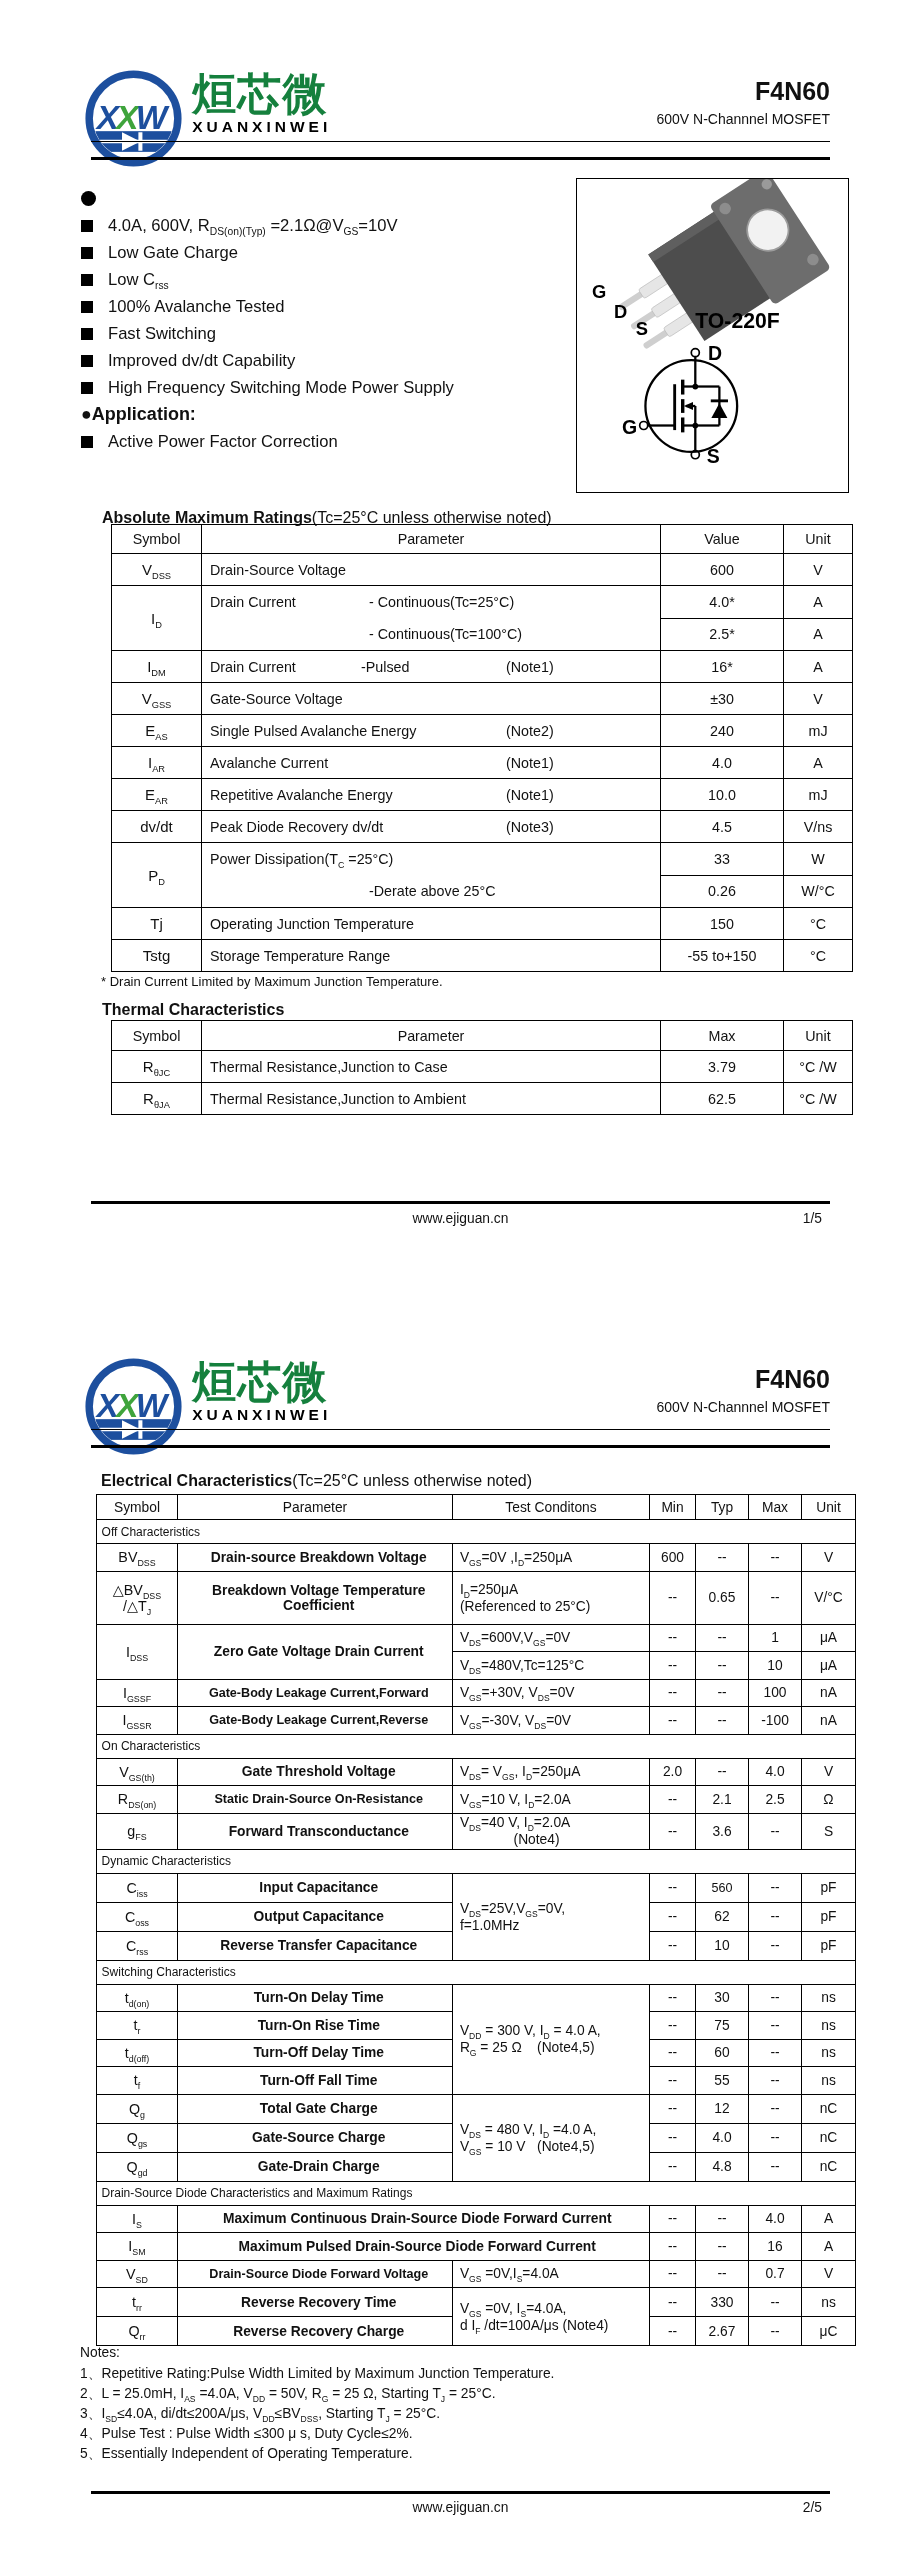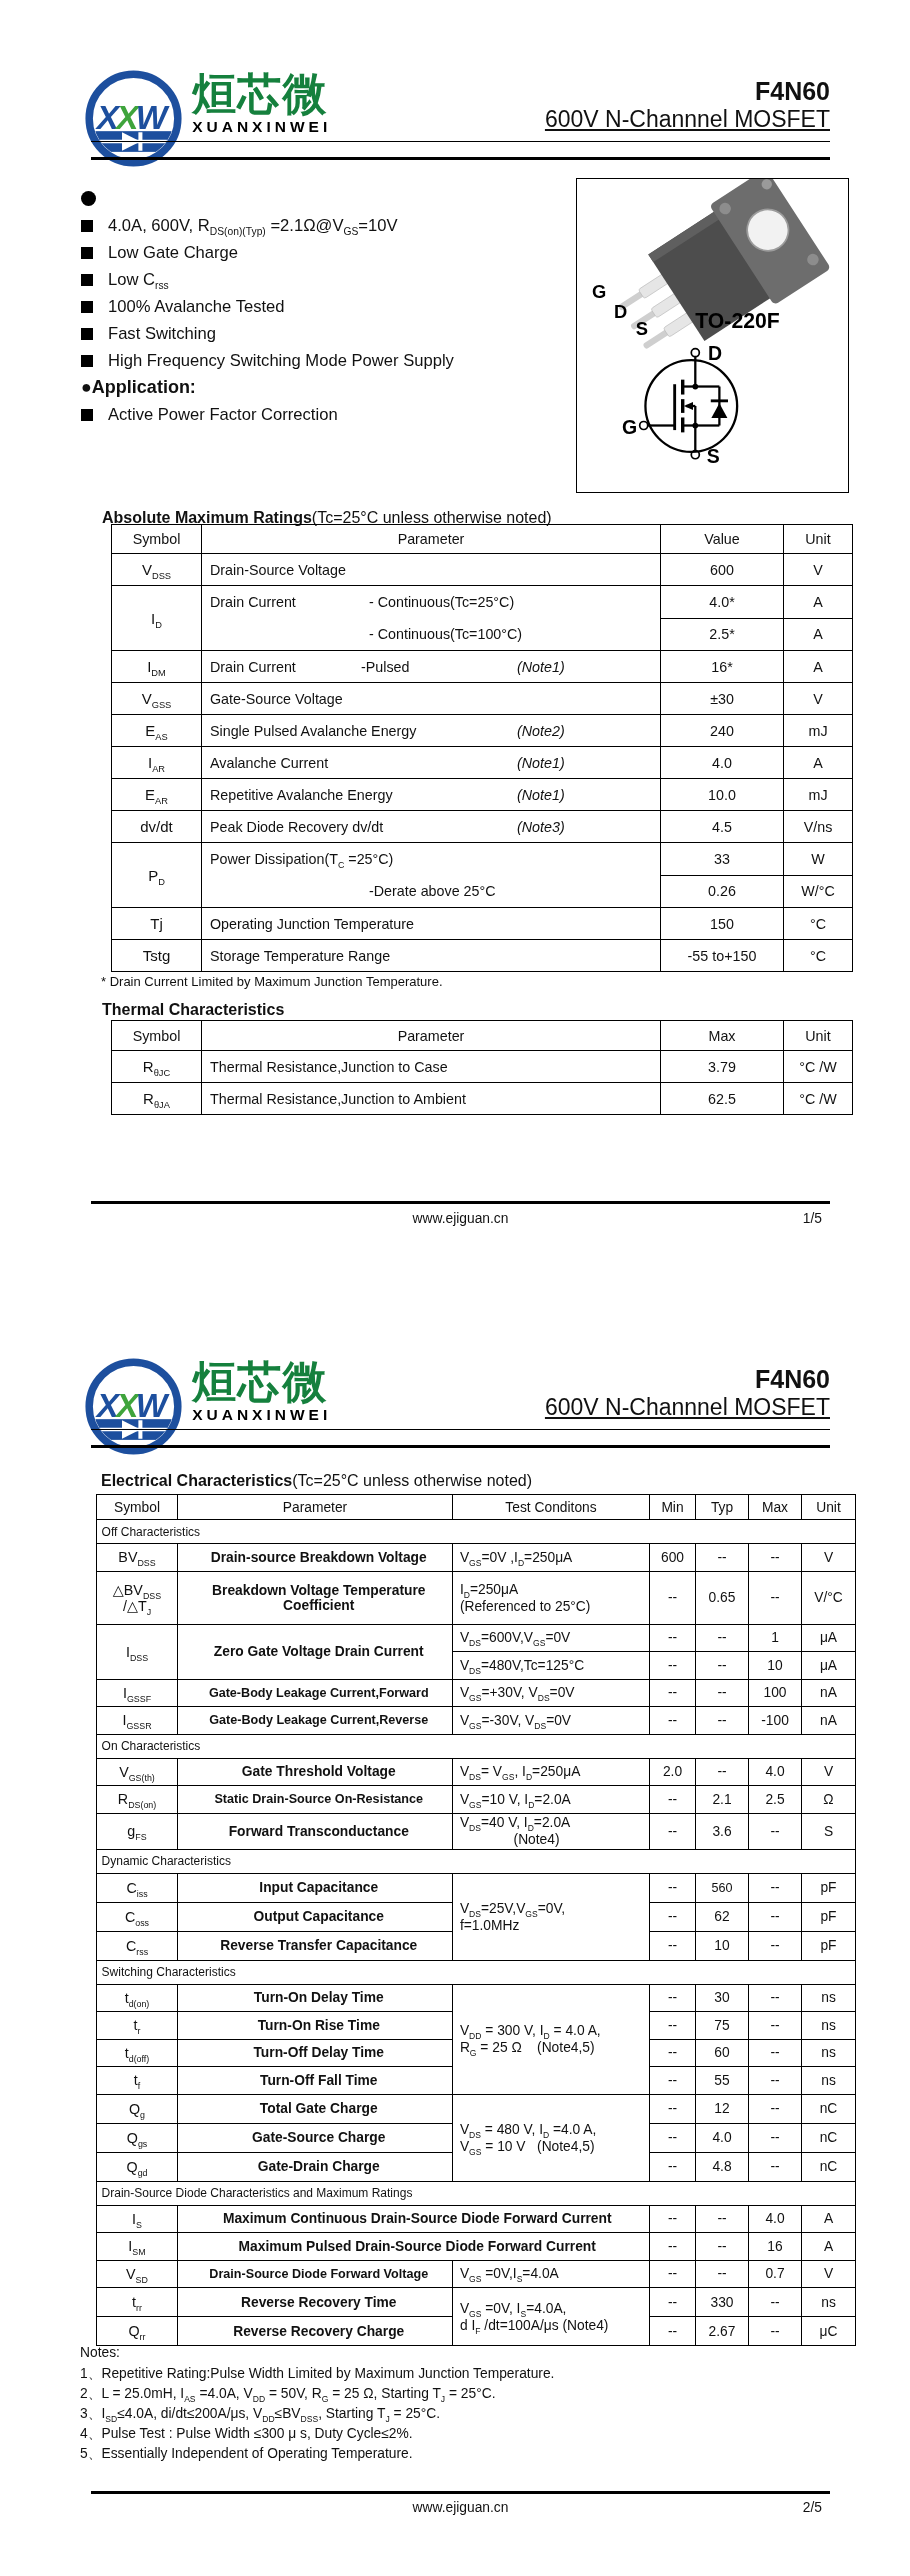--- a/index.html
+++ b/index.html
@@ -9,21 +9,21 @@
   #p1{top:0;} #p2{top:1288px;}
   .ab{position:absolute;}
 
   
   .logo{left:84px;top:69px;display:flex;gap:9.2px;align-items:flex-start;}
   .logo svg{width:99px;height:99px;display:block;}
   .logo-cn{font-size:44px;font-weight:bold;line-height:49px;letter-spacing:1.1px;color:#15803d;}
   .logo-en{font-size:15.5px;font-weight:bold;letter-spacing:4px;color:#000;margin-top:0px;}
   .titleblock{right:80px;top:77px;text-align:right;}
   .part{font-size:25px;font-weight:bold;line-height:29px;}
-  .subtitle{font-size:23px;line-height:26px;text-decoration:underline;}
+  .subtitle{font-size:14px;line-height:26px;}
   .rule{left:91px;width:739px;height:1.1px;background:#000;}
   .rule.thick{height:2.9px;}
 
   
   .features{left:81px;top:185px;width:493px;}
   .feat{height:27px;display:flex;align-items:center;font-size:16.6px;white-space:nowrap;}
   .dot{width:15px;height:15px;border-radius:50%;background:#000;flex:none;}
   .sq{width:12px;height:12px;background:#000;margin-right:15px;flex:none;}
   .feat.app{font-weight:bold;font-size:18px;}
   sub{font-size:62%;line-height:0;}
@@ -38,21 +38,21 @@
   .h1 .hb{font-weight:bold;}
 
   
   table{border-collapse:collapse;table-layout:fixed;}
   .t{border:1.7px solid #000;margin-left:20px;}
   .t td{border:1.1px solid #000;text-align:center;vertical-align:middle;
         font-size:14.3px;padding:0;overflow:hidden;}
   .t .sym{font-size:15px;}
   .pl{text-align:left !important;padding-left:8px !important;position:relative;}
   .tab{position:absolute;left:159px;top:50%;transform:translateY(-50%);white-space:nowrap;}
-  .note{position:absolute;left:315px;top:50%;transform:translateY(-50%);white-space:nowrap;font-style:italic;}
+  .note{position:absolute;left:304px;top:50%;transform:translateY(-50%);white-space:nowrap;}
   .ln{height:32px;position:relative;display:flex;align-items:center;}
   .ln .tab{top:50%;}
 
   
   .e td{font-size:13.8px;}
   .e .sym{font-size:14.3px;}
   .pl2{text-align:right;padding-left:7.5px !important;font-weight:bold;}
   .cl{text-align:left !important;padding-left:6.9px !important;line-height:17px;}
   .sm{font-size:12.6px !important;}
   .sec td{text-align:left;font-weight:normal;font-size:12px;padding-left:4.6px;}
@@ -117,20 +117,24 @@
         <span class="sq"></span>
         <span>Low C<sub>rss</sub></span>
       </div>
     <div class="feat">
         <span class="sq"></span>
         <span>100% Avalanche Tested</span>
       </div>
     <div class="feat">
         <span class="sq"></span>
         <span>Fast Switching</span>
+      </div>
+    <div class="feat">
+        <span class="sq"></span>
+        <span>Improved dv/dt Capability</span>
       </div>
     <div class="feat">
         <span class="sq"></span>
         <span>High Frequency Switching Mode Power Supply</span>
       </div>
     <div class="feat app">●Application:</div>
     <div class="feat">
         <span class="sq"></span>
         <span>Active Power Factor Correction</span>
       </div>

